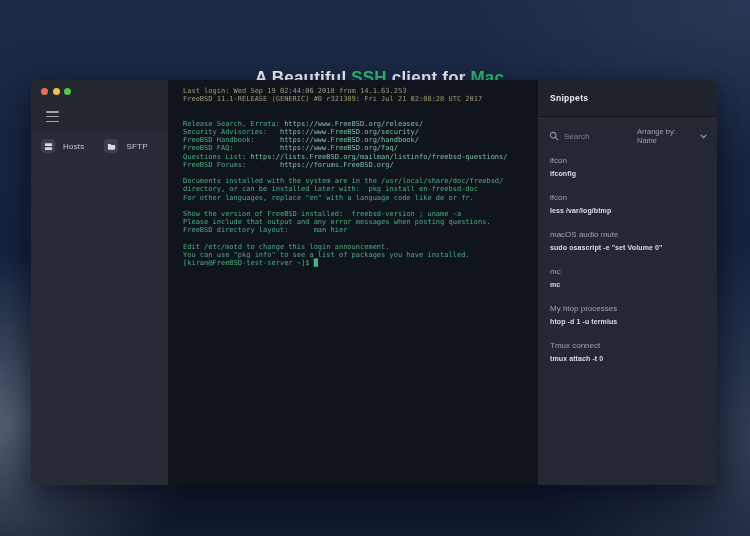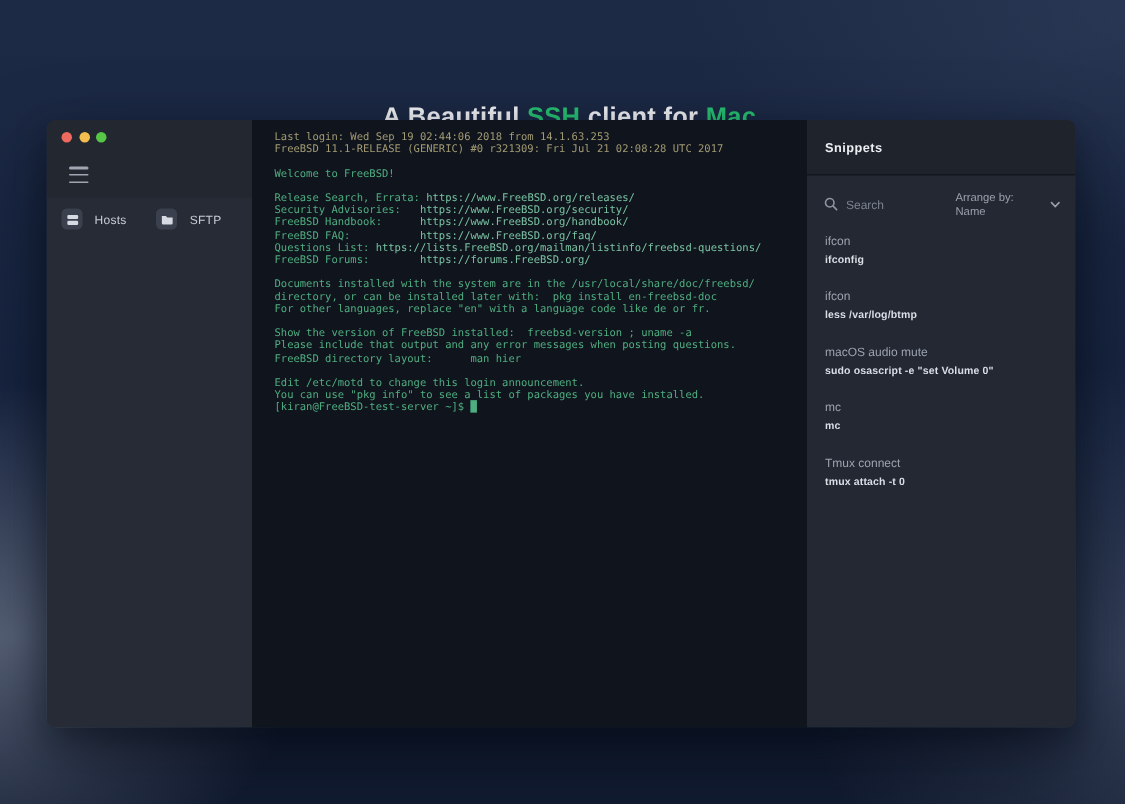--- a/index.html
+++ b/index.html
@@ -144,21 +144,20 @@
                 <path d="M7.7 7.7 10.6 10.6"></path>
               </svg></span>
           </div>
         </nav>
     </aside>
 
     <section class="terminal">
         <div class="tl"><span class="seg-info">Last login: Wed Sep 19 02:44:06 2018 from 14.1.63.253</span></div>
         <div class="tl"><span class="seg-info">FreeBSD 11.1-RELEASE (GENERIC) #0 r321309: Fri Jul 21 02:08:28 UTC 2017</span></div>
         <div class="tl"> </div>
-        <div class="tl"><span class="seg-green">Welcome to FreeBSD!</span></div>
         <div class="tl"> </div>
         <div class="tl"><span class="seg-green">Release Search, Errata: </span><span class="seg-url">https://www.FreeBSD.org/releases/</span></div>
         <div class="tl"><span class="seg-green">Security Advisories:   </span><span class="seg-url">https://www.FreeBSD.org/security/</span></div>
         <div class="tl"><span class="seg-green">FreeBSD Handbook:      </span><span class="seg-url">https://www.FreeBSD.org/handbook/</span></div>
         <div class="tl"><span class="seg-green">FreeBSD FAQ:           </span><span class="seg-url">https://www.FreeBSD.org/faq/</span></div>
         <div class="tl"><span class="seg-green">Questions List: </span><span class="seg-url">https://lists.FreeBSD.org/mailman/listinfo/freebsd-questions/</span></div>
         <div class="tl"><span class="seg-green">FreeBSD Forums:        </span><span class="seg-url">https://forums.FreeBSD.org/</span></div>
         <div class="tl"> </div>
         <div class="tl"><span class="seg-green">Documents installed with the system are in the /usr/local/share/doc/freebsd/</span></div>
         <div class="tl"><span class="seg-green">directory, or can be installed later with:  pkg install en-freebsd-doc</span></div>
@@ -202,20 +201,24 @@
           </div>
           <div class="snip-item">
             <div class="stitle">macOS audio mute</div>
             <div class="scmd">sudo osascript -e "set Volume 0"</div>
           </div>
           <div class="snip-item">
             <div class="stitle">mc</div>
             <div class="scmd">mc</div>
           </div>
           <div class="snip-item">
+            <div class="stitle">My htop processes</div>
+            <div class="scmd">htop -d 1 -u termius</div>
+          </div>
+          <div class="snip-item">
             <div class="stitle">Tmux connect</div>
             <div class="scmd">tmux attach -t 0</div>
           </div>
         </div>
     </aside>
 
   </div>
 </div>
 
 </body></html>

